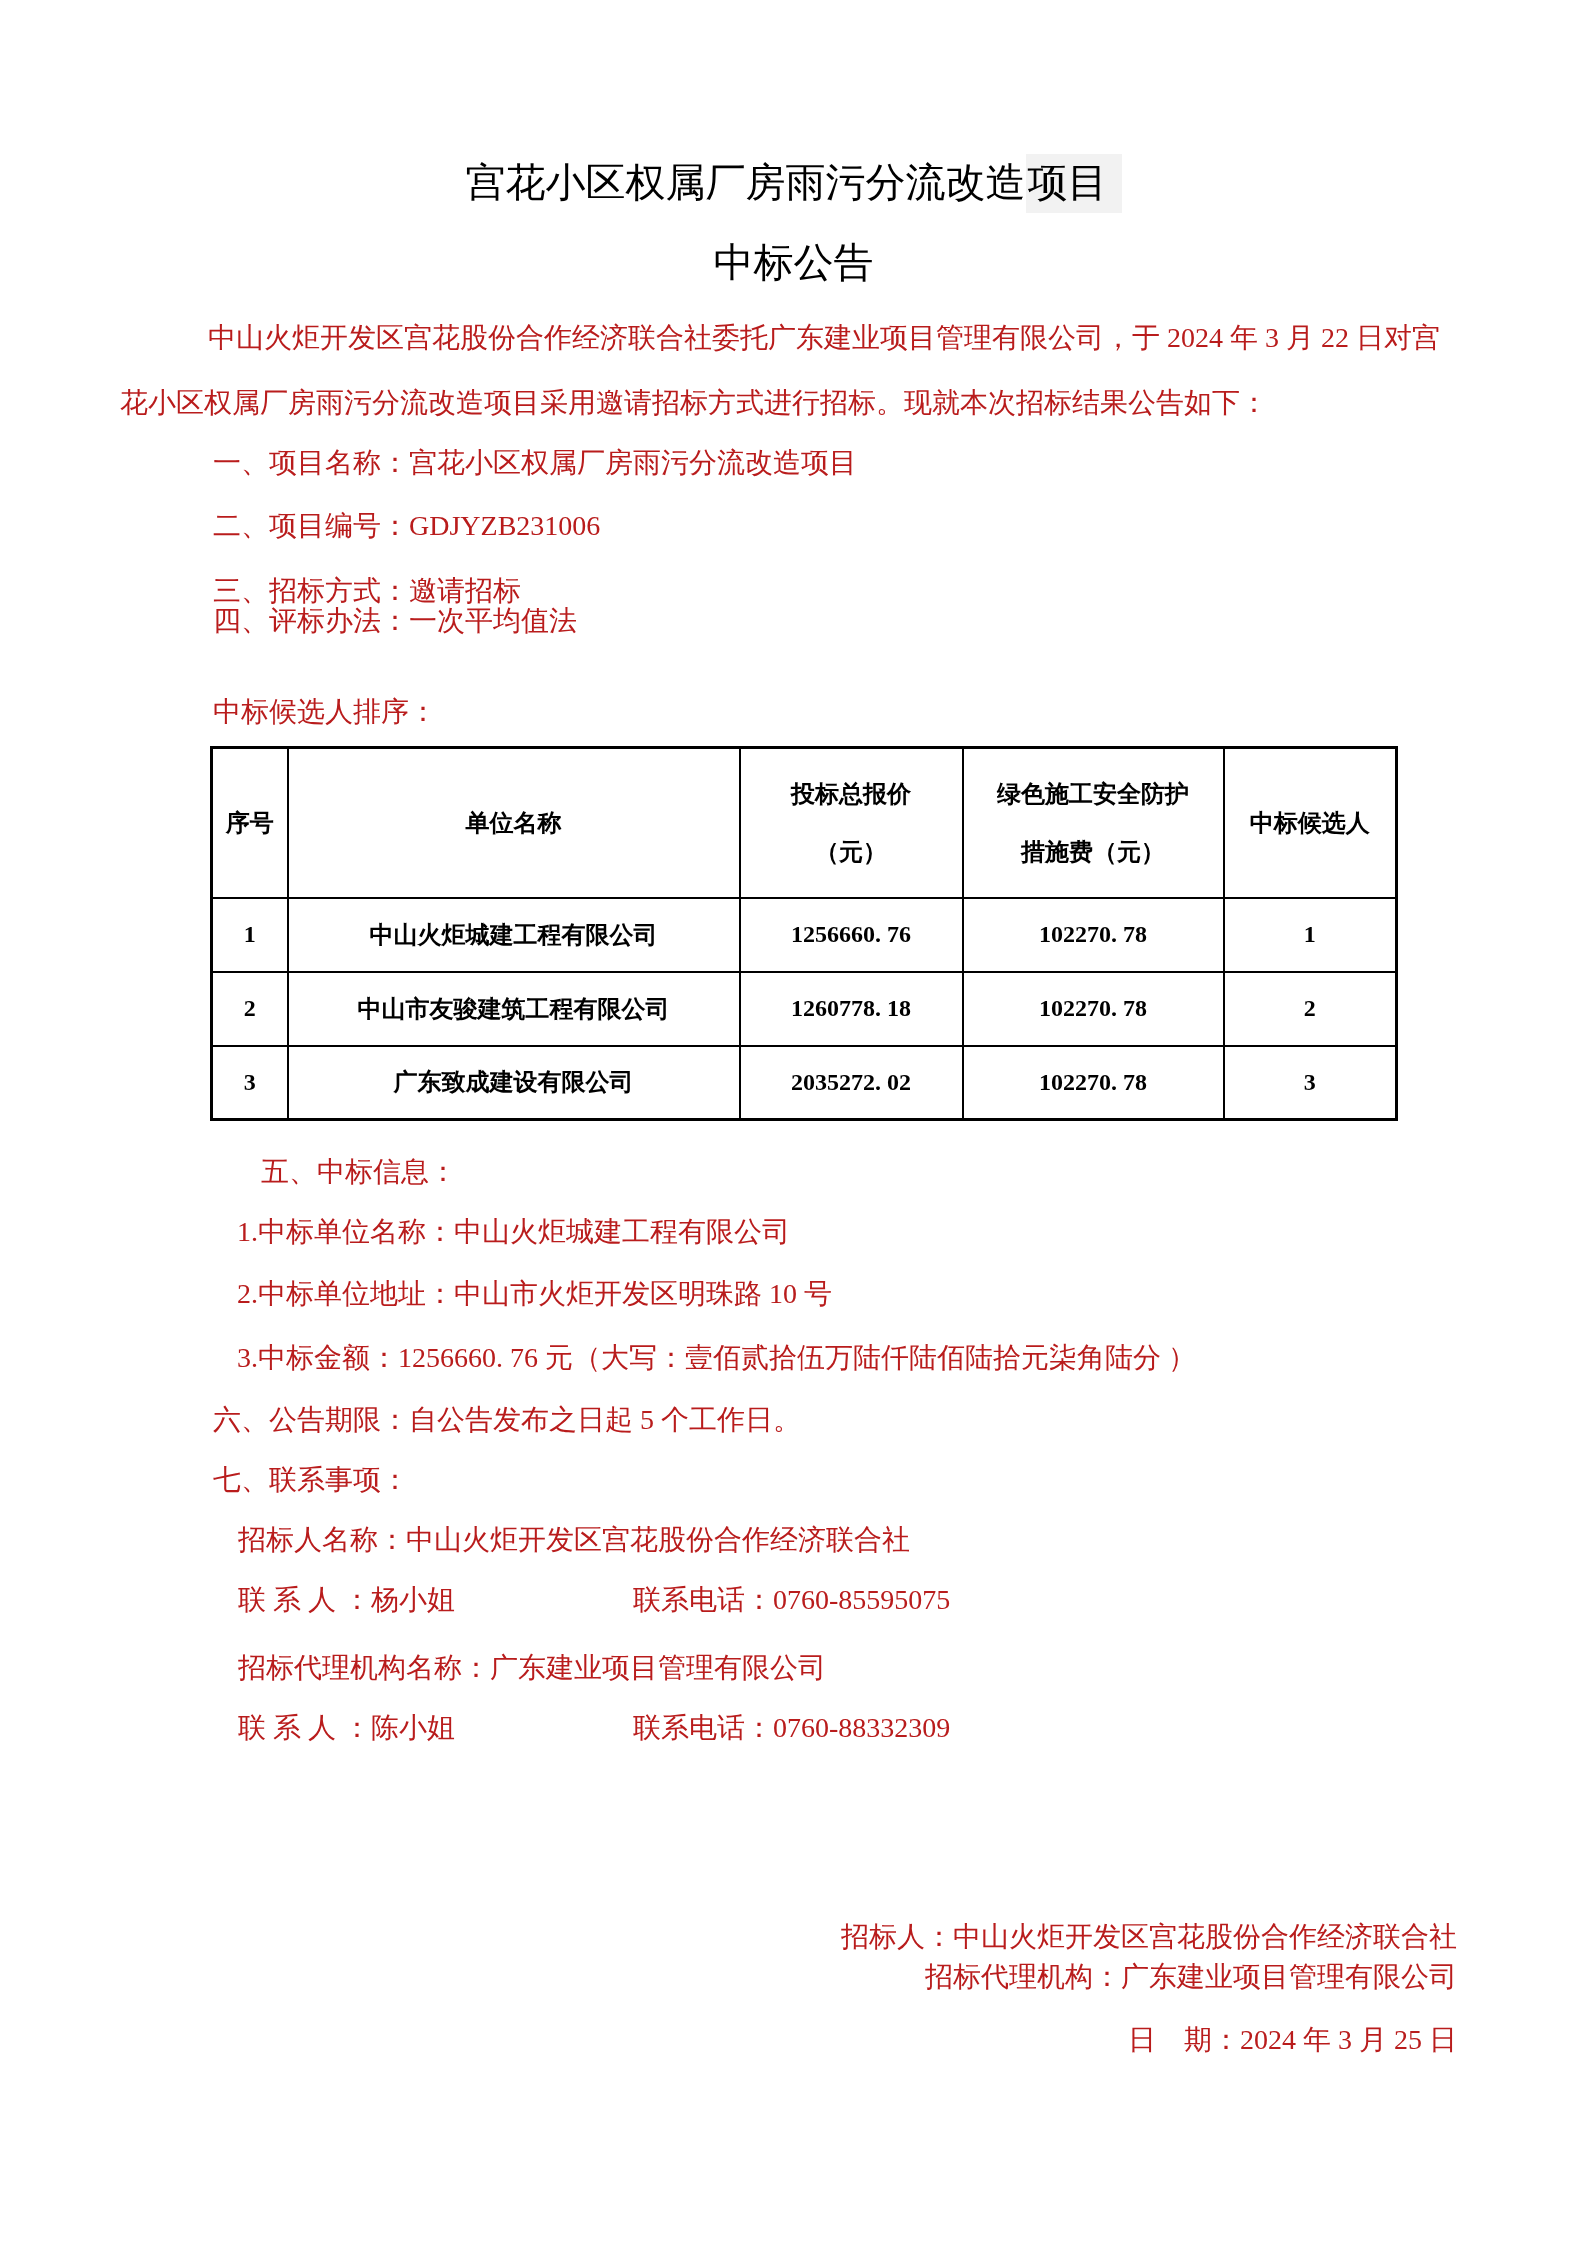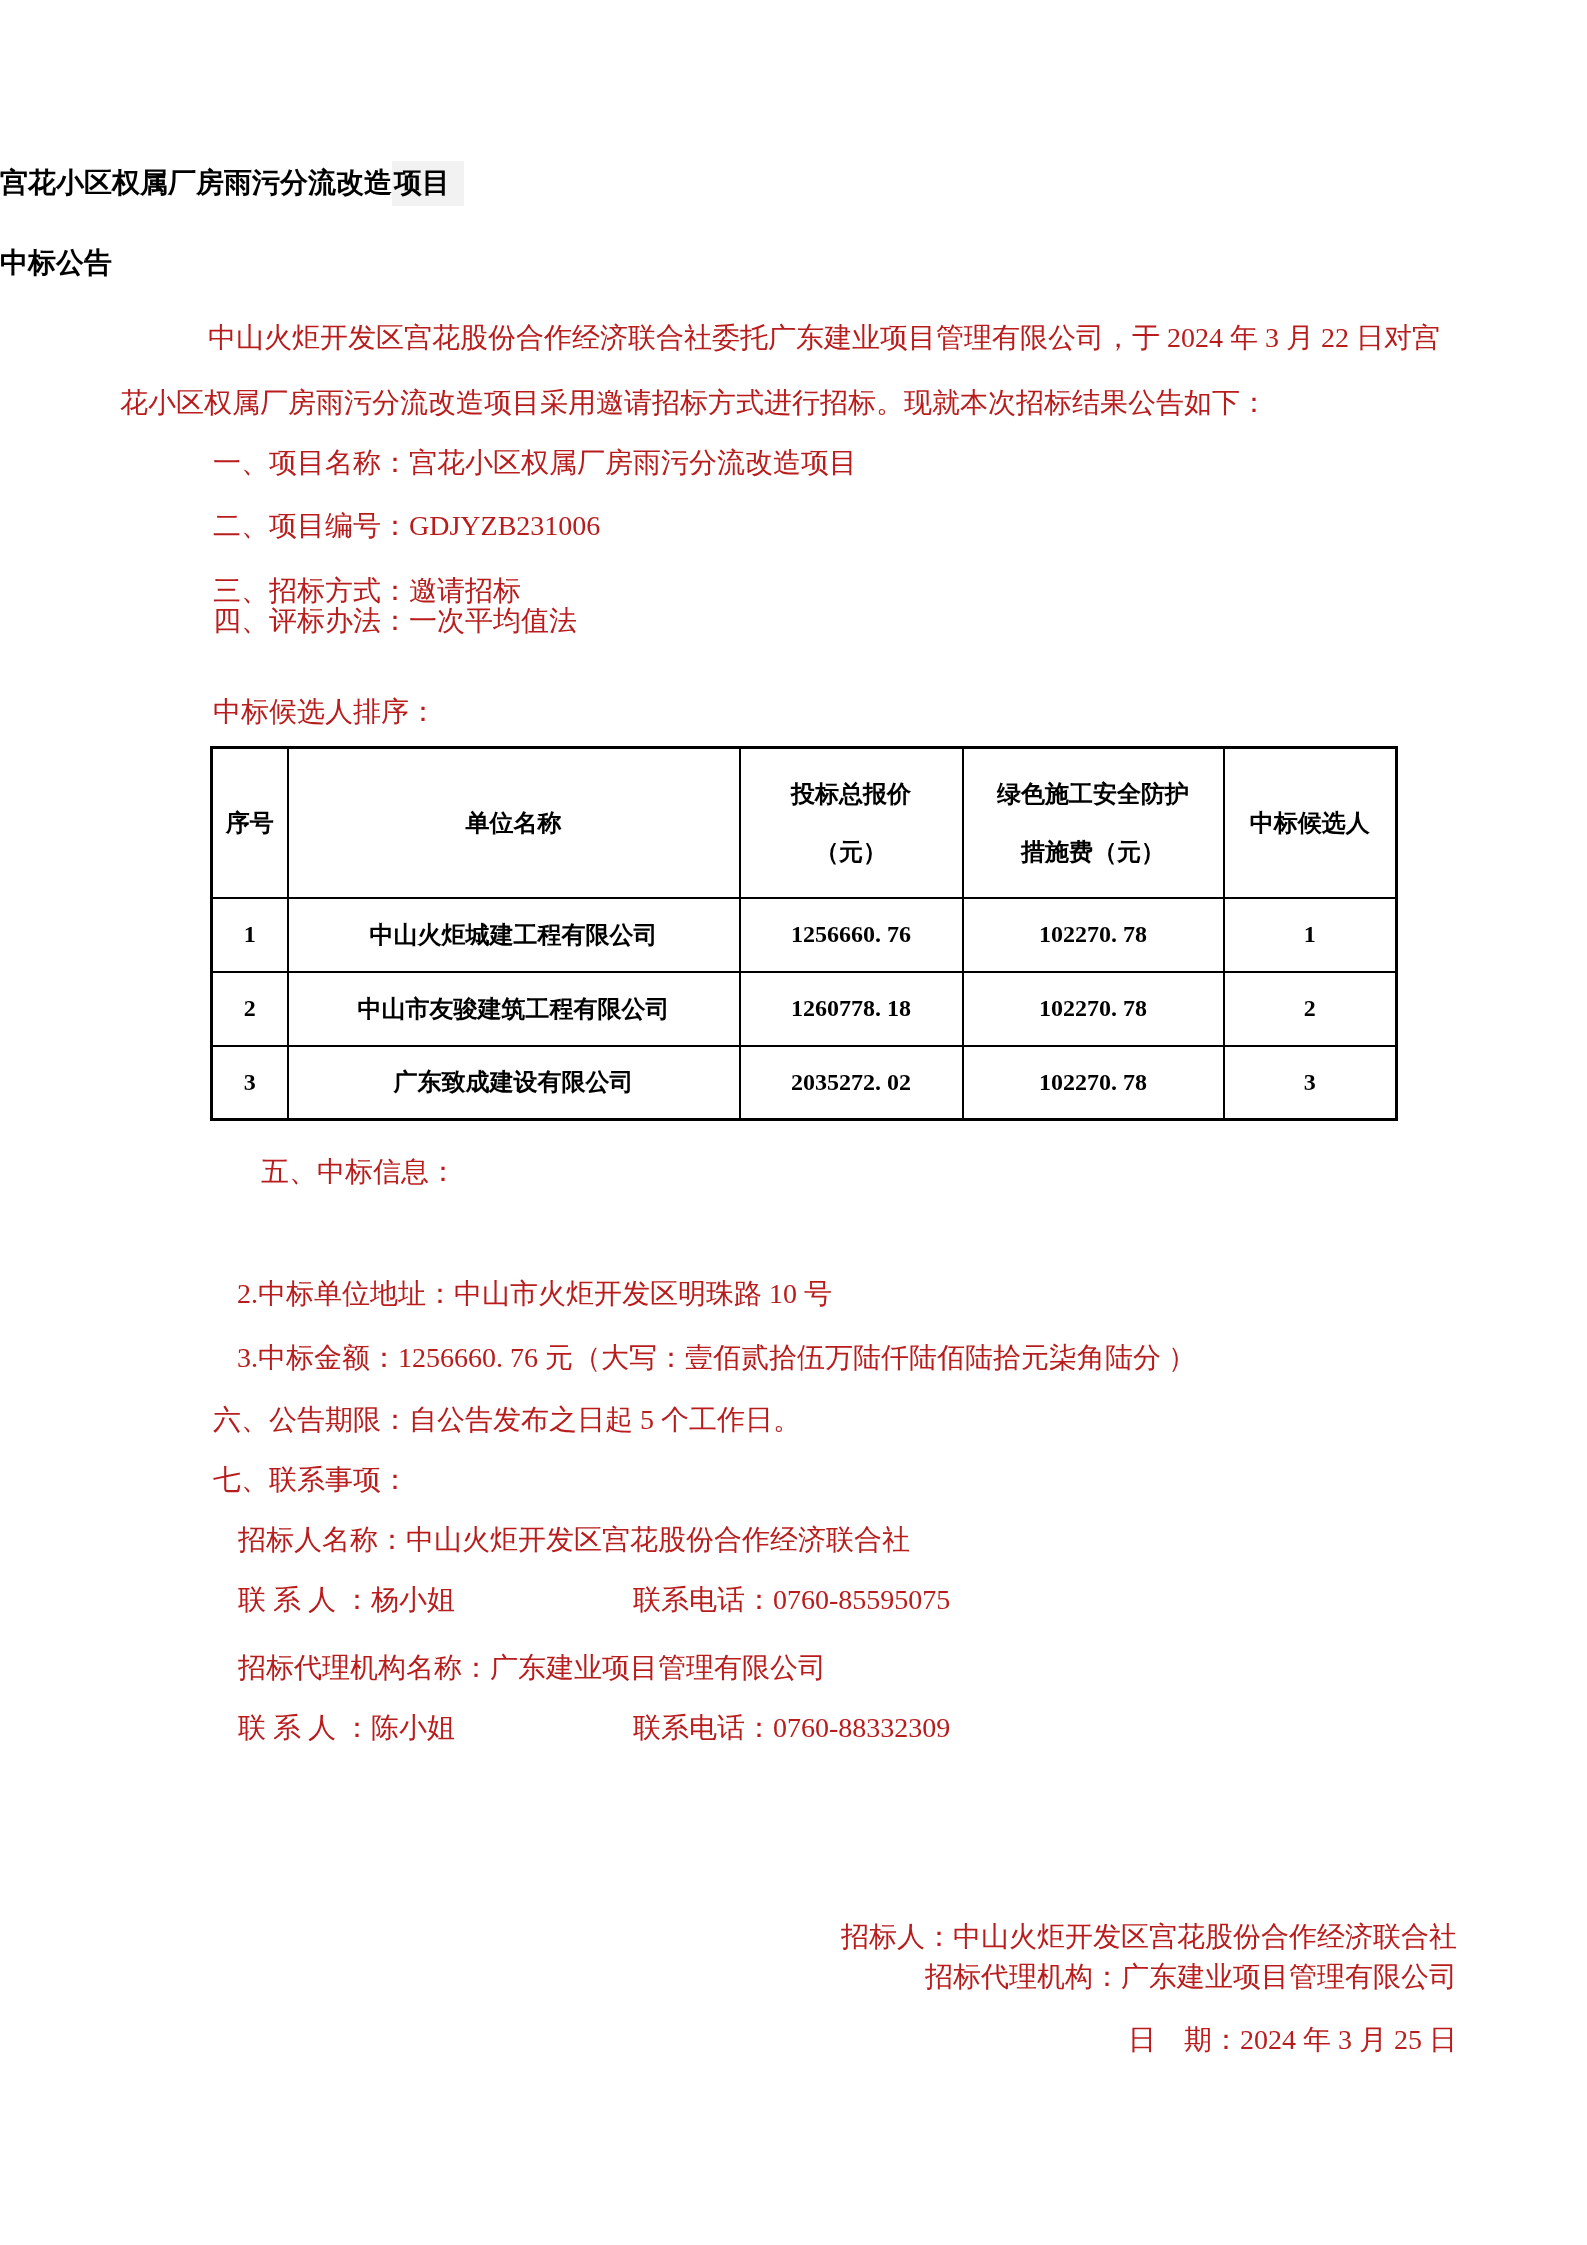--- a/index.html
+++ b/index.html
@@ -16,22 +16,23 @@
   .line {
     position:absolute;
     font-size:28px;
     line-height:36px;
     white-space:pre;
     color:#b91c1c;
   }
   .doc-title {
     position:absolute;
     left:0; width:100%;
-    font-size:28px;
-    font-weight:bold;
+    text-align:center;
+    font-size:40px;
+    font-weight:normal;
     line-height:52px;
     white-space:pre;
   }
   .hl { background:#f2f2f2; padding:6px 14px 8px 2px; }
   .contact-label { display:inline-block; width:395px; }
   table.bid {
     position:absolute;
     left:210px; top:746px;
     width:1185px;
     border-collapse:collapse;
@@ -107,20 +108,21 @@
         <td>3</td>
         <td>广东致成建设有限公司</td>
         <td>2035272. 02</td>
         <td>102270. 78</td>
         <td>3</td>
       </tr>
     </tbody>
   </table>
 
   <div class="line" style="top:1154px; left:213px;margin-left:48px;">五、中标信息：</div>
+  <div class="line" style="top:1214px; left:237px;">1.中标单位名称：中山火炬城建工程有限公司</div>
   <div class="line" style="top:1276px; left:237px;">2.中标单位地址：中山市火炬开发区明珠路 10 号</div>
   <div class="line" style="top:1340px; left:237px;">3.中标金额：1256660. 76 元（大写：壹佰贰拾伍万陆仟陆佰陆拾元柒角陆分 ）</div>
 
   <div class="line" style="top:1402px; left:213px;">六、公告期限：自公告发布之日起 5 个工作日。</div>
   <div class="line" style="top:1462px; left:213px;">七、联系事项：</div>
 
   <div class="line" style="top:1522px; left:238px;">招标人名称：中山火炬开发区宫花股份合作经济联合社</div>
   <div class="line" style="top:1582px; left:238px;"><span class="contact-label">联 系 人 ：杨小姐</span><span>联系电话：0760-85595075</span></div>
   <div class="line" style="top:1650px; left:238px;">招标代理机构名称：广东建业项目管理有限公司</div>
   <div class="line" style="top:1710px; left:238px;"><span class="contact-label">联 系 人 ：陈小姐</span><span>联系电话：0760-88332309</span></div>

